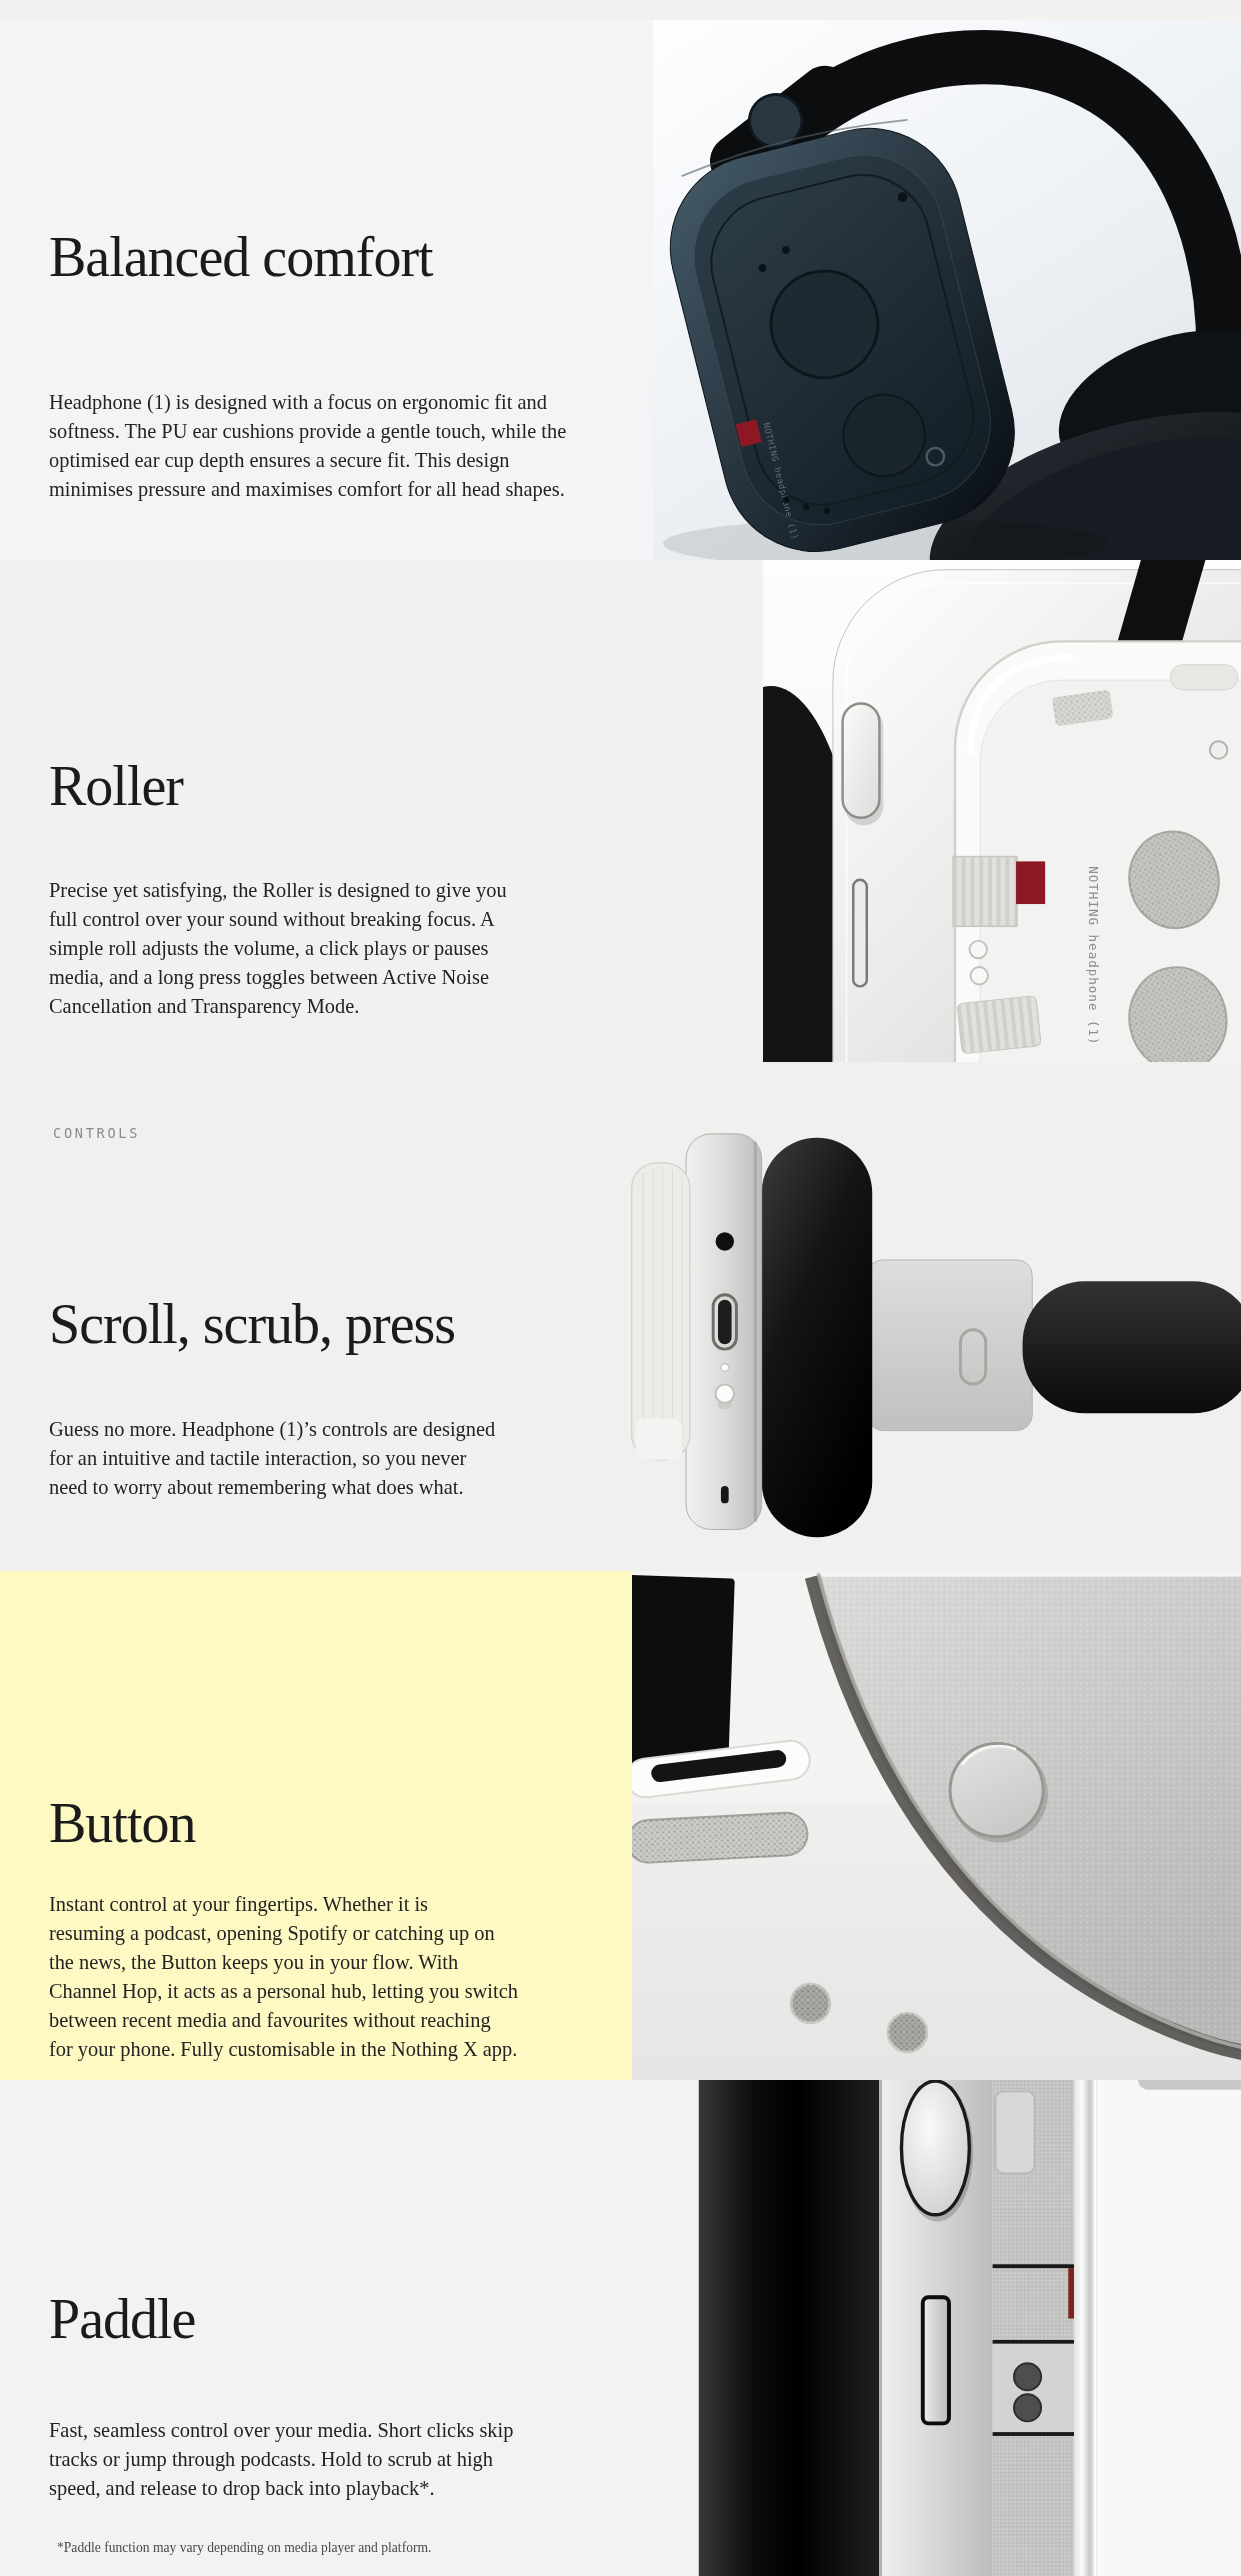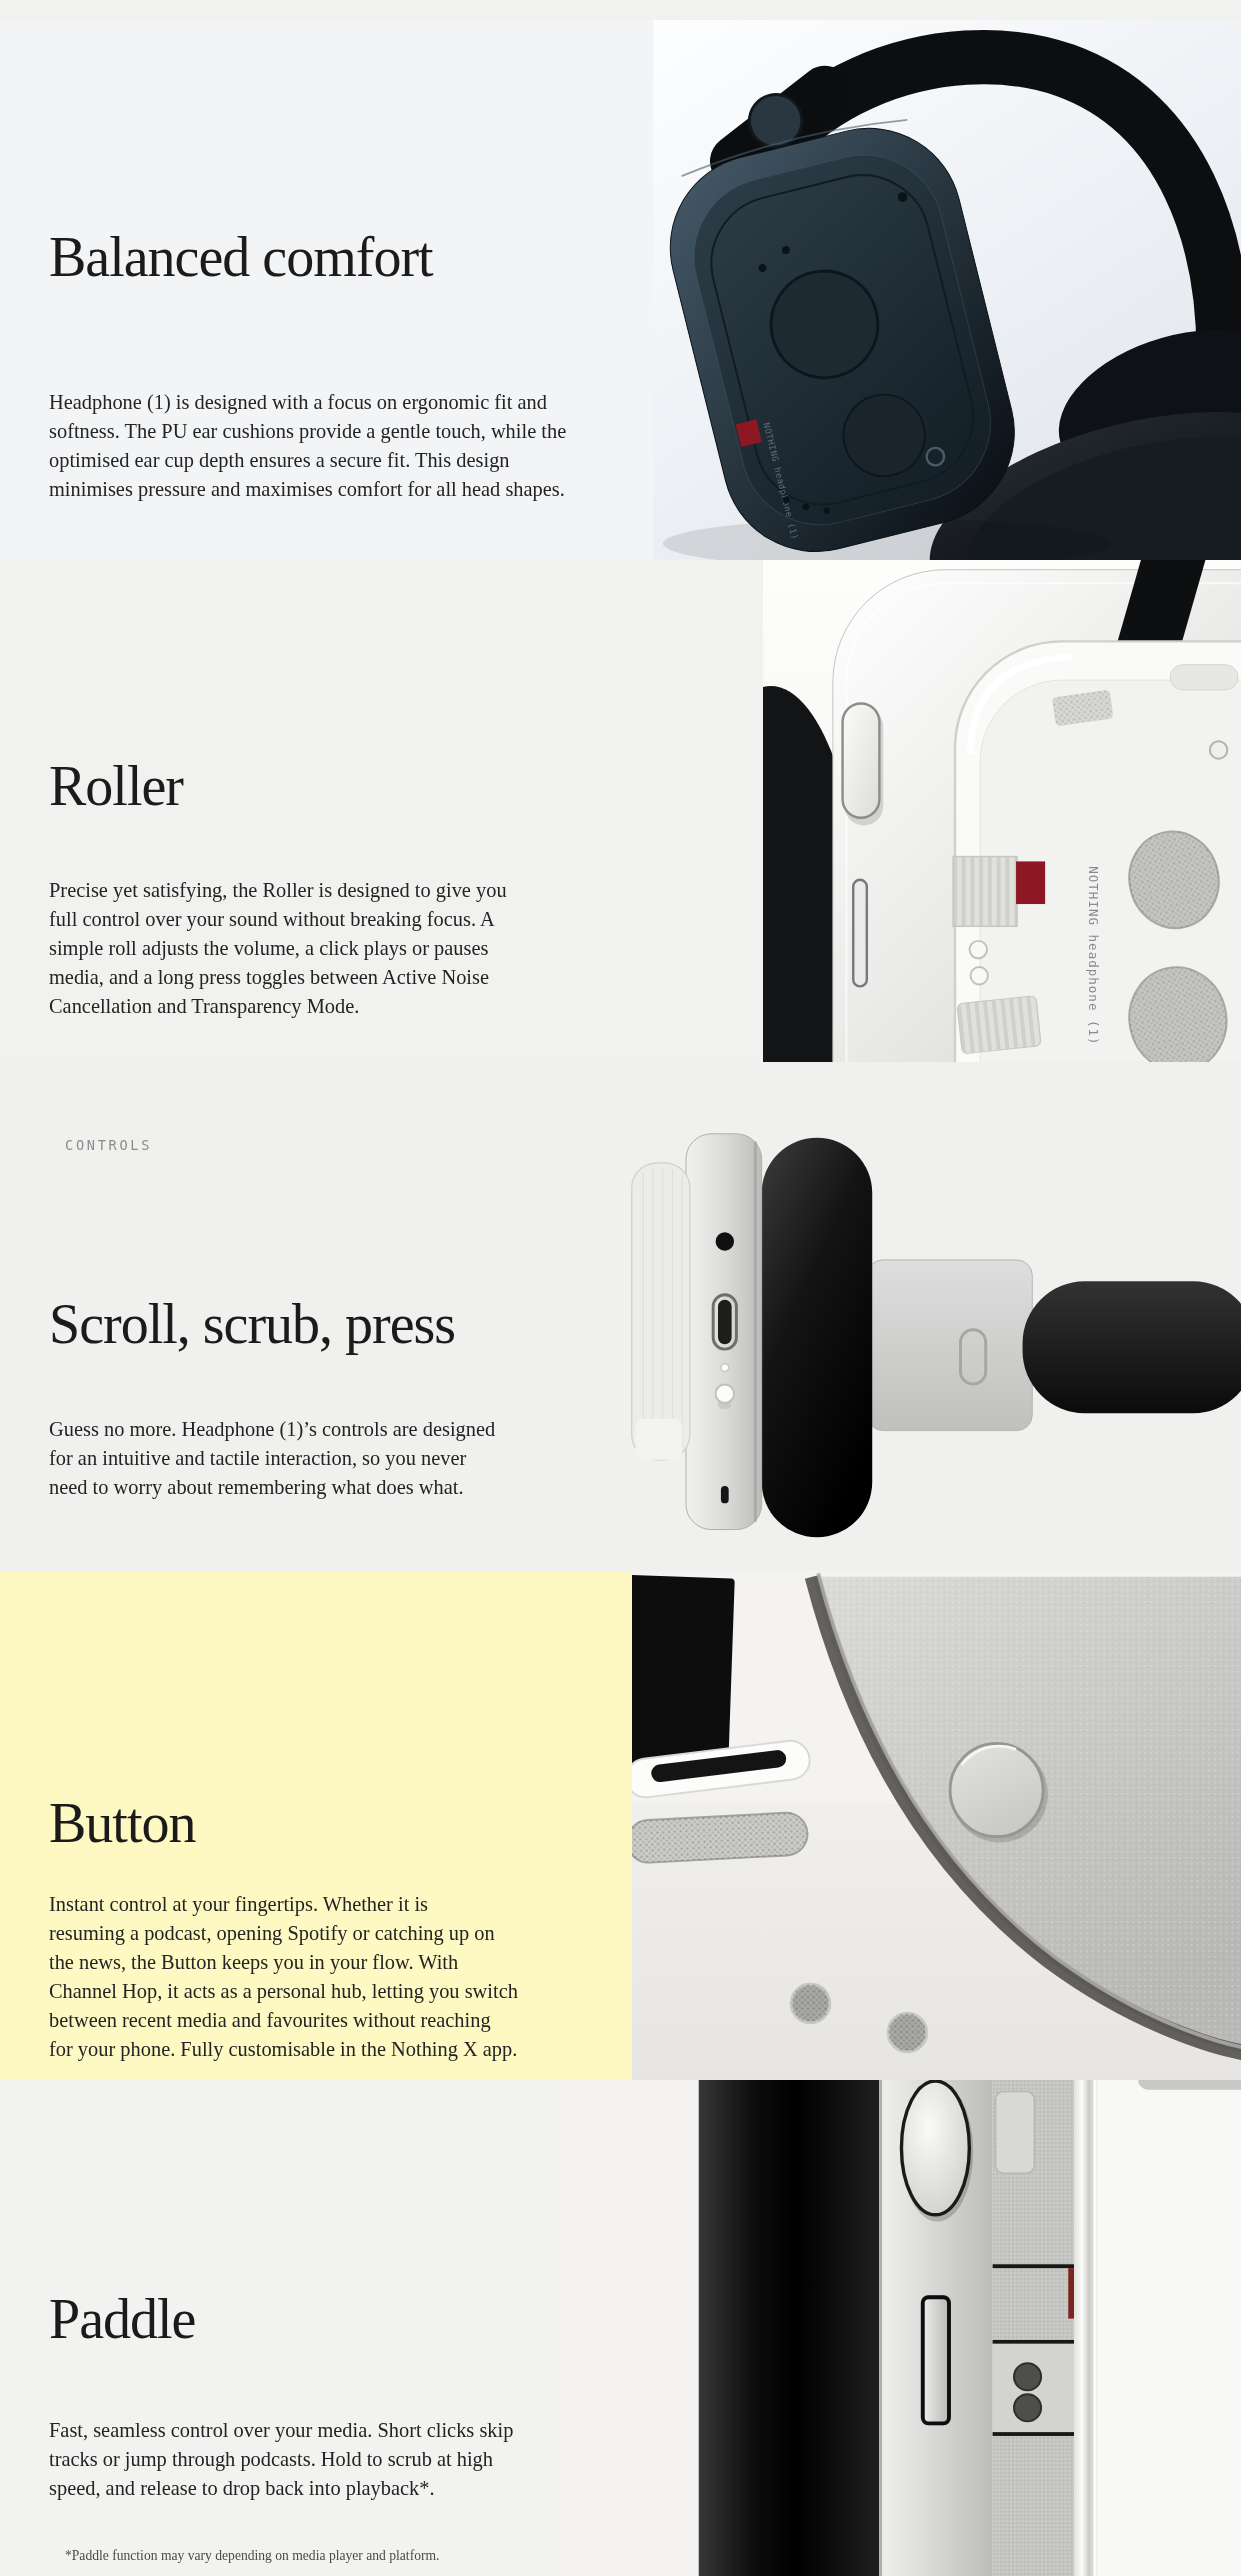--- a/index.html
+++ b/index.html
@@ -8,24 +8,24 @@
   .section{position:relative;overflow:hidden;width:1241px;}
   #s1{height:540px;background:#f3f4f6;margin-top:20px;}
   #s2{height:502px;background:#f1f1ef;}
   #s3{height:509px;background:#f0f0ee;}
   #s4{height:509px;background:#fef9c3;}
   #s5{height:515px;background:#f2f2f0;}
   .h{position:absolute;left:49px;margin:0;font-weight:400;color:#1b1b1b;
      font-size:56px;line-height:1;letter-spacing:-1px;white-space:pre;}
   .body{position:absolute;left:49px;margin:0;color:#232323;
         font-size:20.4px;line-height:29px;white-space:pre;}
-  .eyebrow{position:absolute;left:49px;margin:16px;color:#8b8b8b;
+  .eyebrow{position:absolute;left:49px;margin:4px;color:#8b8b8b;
         font-family:"DejaVu Sans Mono",monospace;font-size:13.6px;line-height:19.4px;
         letter-spacing:2.7px;white-space:pre;}
-  .footnote{position:absolute;left:49px;margin:16px;color:#4a4a4a;
+  .footnote{position:absolute;left:49px;margin:8px;color:#4a4a4a;
         font-size:13.6px;line-height:19.4px;white-space:pre;}
   .photo{position:absolute;display:block;}
   #s1 .photo{left:653px;top:0;}
   #s2 .photo{left:763px;top:0;}
   #s3 .photo{left:517px;top:66px;}
   #s4 .photo{left:632px;top:0;}
   #s5 .photo{left:558px;top:0;}
   svg{display:block;}
   .svgtext{font-family:"DejaVu Sans Mono",monospace;}
   

